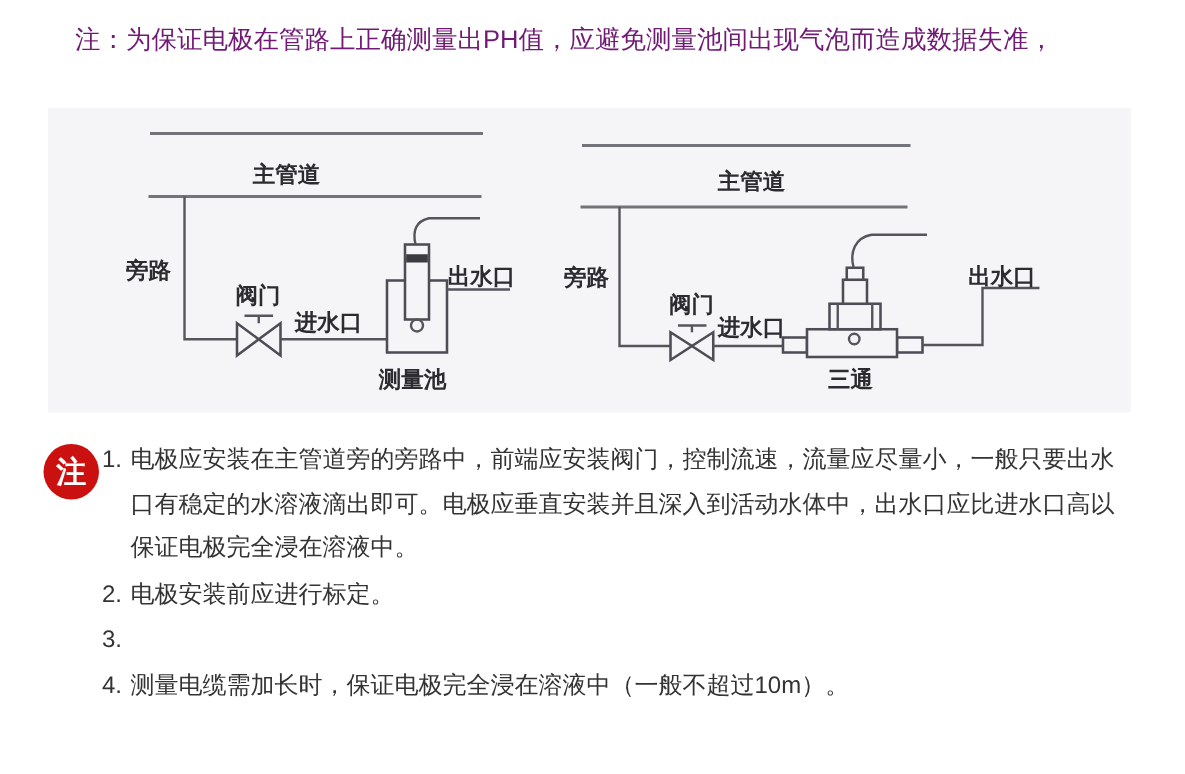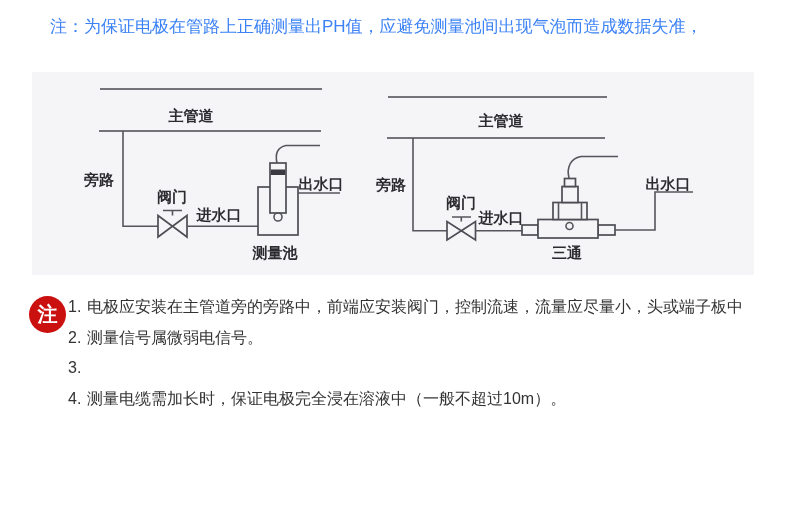--- a/index.html
+++ b/index.html
@@ -3,21 +3,21 @@
 <meta charset="utf-8">
 <style>
   html,body{margin:0;padding:0;}
   body{
     width:790px;height:516px;position:relative;overflow:hidden;
     background:#ffffff;
     font-family:"Liberation Sans",sans-serif;
   }
   .top-note{
     position:absolute;left:50px;top:13px;width:714px;
-    font-size:17px;line-height:27.5px;color:#3b82f6;
+    font-size:17px;line-height:27.5px;color:#701a75;
   }
   .diagram-panel{
     position:absolute;left:32px;top:72px;width:722px;height:203px;
     background:#f5f5f7;
   }
   .diagram-svg{
     position:absolute;left:0;top:0;width:790px;height:516px;
   }
   .diagram-svg text{
     font-family:"Liberation Sans",sans-serif;
@@ -127,27 +127,29 @@
 </svg>
 
 <div class="note-badge">
   <span>注</span>
 </div>
 
 <div class="notes">
   <div class="note-item">
     <span class="note-num">1.</span>
     <div class="note-lines">
-      <div>电极应安装在主管道旁的旁路中，前端应安装阀门，控制流速，流量应尽量小，头或端子板中</div>
+      <div>电极应安装在主管道旁的旁路中，前端应安装阀门，控制流速，流量应尽量小，一般只要出水</div>
+      <div>口有稳定的水溶液滴出即可。电极应垂直安装并且深入到活动水体中，出水口应比进水口高以</div>
+      <div>保证电极完全浸在溶液中。</div>
     </div>
   </div>
   <div class="note-item">
     <span class="note-num">2.</span>
     <div class="note-lines">
-      <div>测量信号属微弱电信号。</div>
+      <div>电极安装前应进行标定。</div>
     </div>
   </div>
   <div class="note-item">
     <span class="note-num">3.</span>
     <div class="note-lines">
     </div>
   </div>
   <div class="note-item">
     <span class="note-num">4.</span>
     <div class="note-lines">

